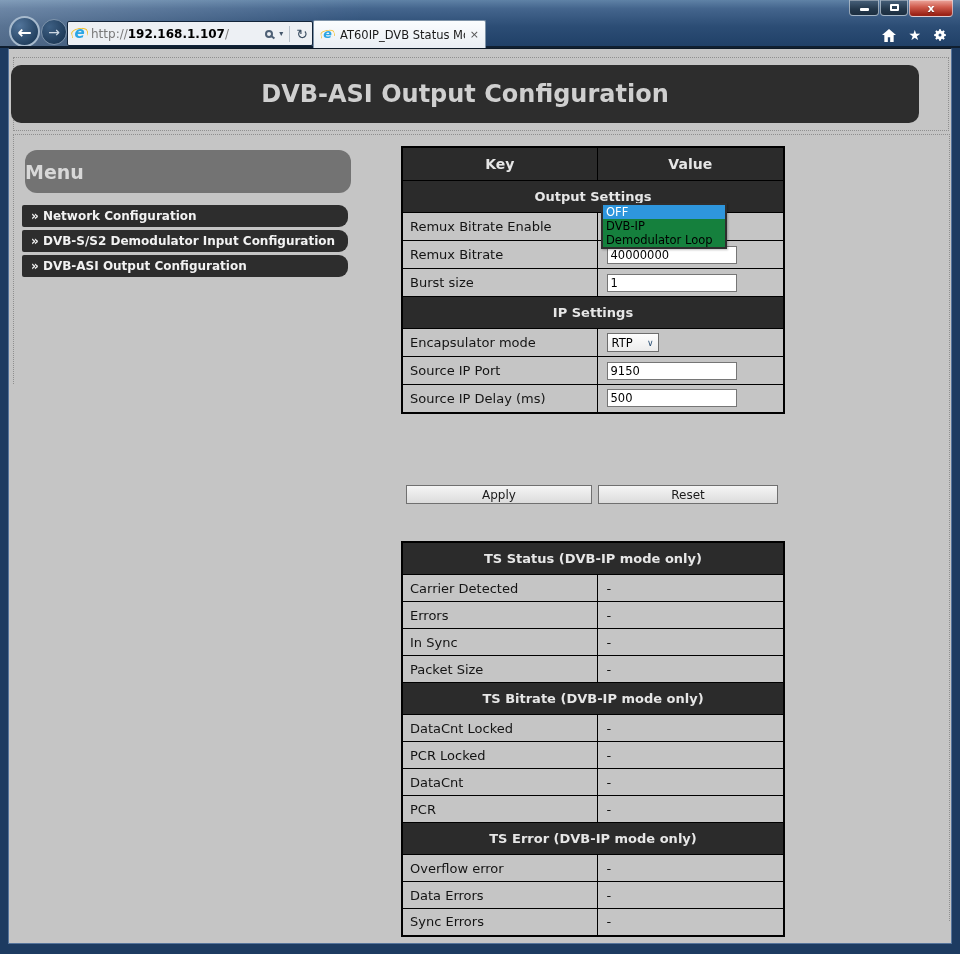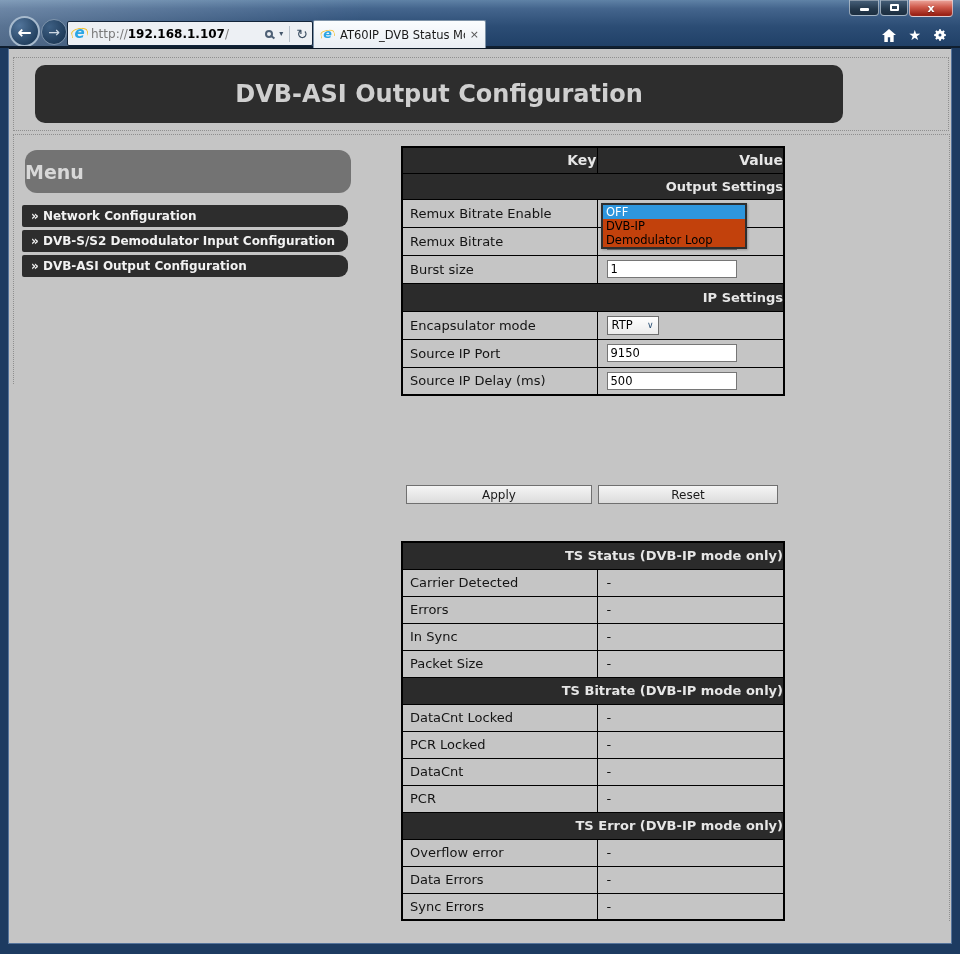--- a/index.html
+++ b/index.html
@@ -74,21 +74,21 @@
   .chrome-icons svg { display:block; }
 
   
   .page {
     position:absolute; left:8px; right:8px; top:48px; bottom:10px;
     background:#c5c5c5; border:1px solid #56749b; border-top:1px solid #0d1926;
   }
 
   .hdr-dotted { position:absolute; left:4px; top:8px; width:936px; height:74px; border:1px dotted #8f8f8f; }
   .banner {
-    position:absolute; left:26px; top:16px; width:808px; height:58px;
+    position:absolute; left:2px; top:16px; width:908px; height:58px;
     background:#2d2d2d; border-radius:10px; display:flex; align-items:center; justify-content:center;
     color:#cfcfcf; font-size:24px; font-weight:bold;
   }
   .content-dotted { position:absolute; left:4px; top:85px; width:937px; height:787px;
     border-top:1px dotted #8f8f8f; border-right:1px dotted #8f8f8f; }
   .left-dash { position:absolute; left:4px; top:85px; height:250px; width:0; border-left:1px dotted #8f8f8f; }
 
   .menu-title {
     position:absolute; left:16px; top:101px; width:326px; height:43px;
     background:#737373; border-radius:12px; display:flex; align-items:center; justify-content:flex-start;
@@ -99,21 +99,21 @@
     background:#2d2d2d; border-radius:2px 9px 9px 2px;
     display:flex; align-items:center; padding-left:9px;
     color:#f2f2f2; font-size:12px; font-weight:bold; white-space:nowrap; cursor:pointer;
   }
   .mi0 { top:156px; } .mi1 { top:181px; } .mi2 { top:206px; }
 
   
   .tbl { border-collapse:collapse; table-layout:fixed; background:#c5c5c5; border:2px solid #000; }
   .tbl td { border:1px solid #000; font-size:13px; color:#141414; padding:0 0 0 7px;
     white-space:nowrap; overflow:hidden; }
-  .tbl .dark { background:#2b2b2b; color:#e6e6e6; font-weight:bold; text-align:right; padding:0; font-size:13px; }
+  .tbl .dark { background:#2b2b2b; color:#e6e6e6; font-weight:bold; text-align:center; padding:8px; font-size:13px; }
   .tbl .colhead { font-size:14px; }
   .cfg-wrap { position:absolute; left:392px; top:97px; }
   .cfg col.k { width:195px; } .cfg col.v { width:187px; }
   .cfg tr.hh td { height:26px; }
   .cfg tr.rr td { height:28px; }
   .cfg td.val { padding-left:9px; }
   .stat-wrap { position:absolute; left:392px; top:492px; }
   .stat col.k { width:195px; } .stat col.v { width:187px; }
   .stat tr td { height:27px; }
   .stat td.val { padding-left:9px; }
@@ -123,22 +123,22 @@
     font-family:"DejaVu Sans","Liberation Sans",sans-serif; font-size:11.5px; padding:0 3px; color:#000;
   }
   .sel {
     display:inline-flex; width:52px; height:19px; border:1px solid #6e6e6e;
     background:linear-gradient(#fefefe,#ececec); align-items:center; justify-content:space-between;
     font-size:11.5px; padding:0 4px; color:#000; cursor:default;
   }
   .sel .sv { font-size:9px; color:#2a4f74; }
 
   .ddl {
-    position:absolute; left:592px; top:154px; width:146px; z-index:10;
-    background:#c2410c; border:2px solid #2e2e2e; box-shadow:1px 1px 2px rgba(0,0,0,.25);
+    position:absolute; left:592px; top:154px; width:126px; z-index:10;
+    background:#15803d; border:2px solid #2e2e2e; box-shadow:1px 1px 2px rgba(0,0,0,.25);
   }
   .opt { height:14px; line-height:14px; font-size:11.5px; padding:0 3px; color:#000; white-space:nowrap; overflow:hidden; cursor:default; }
   .opt.selected { background:#2e96dd; color:#fff; }
 
   .pbtn {
     position:absolute; top:436px; height:19px; border:1px solid #707070;
     background:linear-gradient(#f5f5f5,#dcdcdc); font-size:12px; color:#1a1a1a;
     display:flex; align-items:center; justify-content:center; cursor:pointer;
     font-family:"DejaVu Sans","Liberation Sans",sans-serif;
   }

